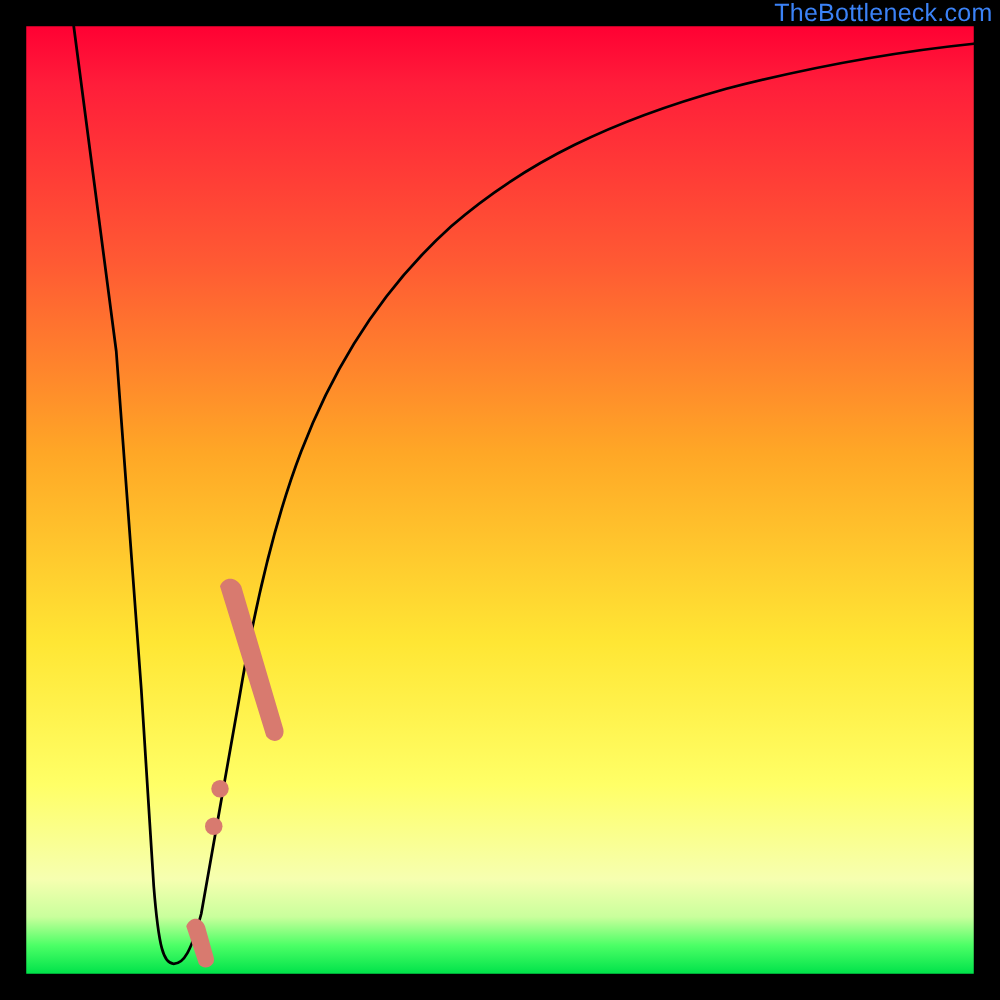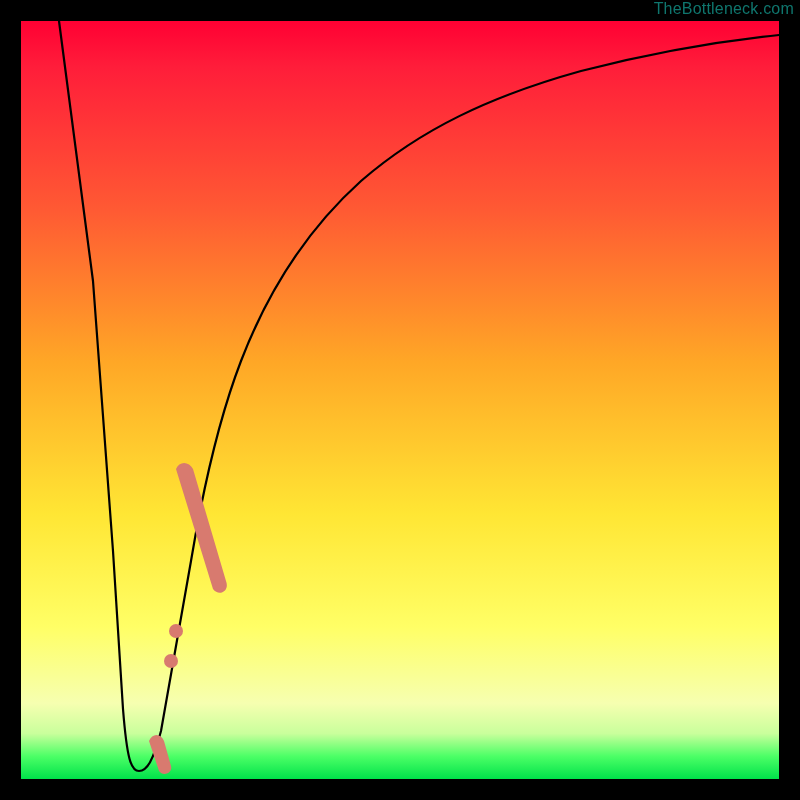--- a/index.html
+++ b/index.html
@@ -37,22 +37,22 @@
       #f6ffb0 90%,
       #c9ff9c 94%,
       #4cff66 97%,
       #00e24a 100%
     );
   }
   .watermark {
     position: absolute;
     top: 0px;
     right: 6px;
-    color: #0f766e;
-    font-size: 16px;
+    color: #3b82f6;
+    font-size: 20px;
     font-weight: 400;
     letter-spacing: 0.2px;
     user-select: none;
   }
   svg.curve {
     position: absolute;
     left: 0;
     top: 0;
     width: 758px;
     height: 758px;

